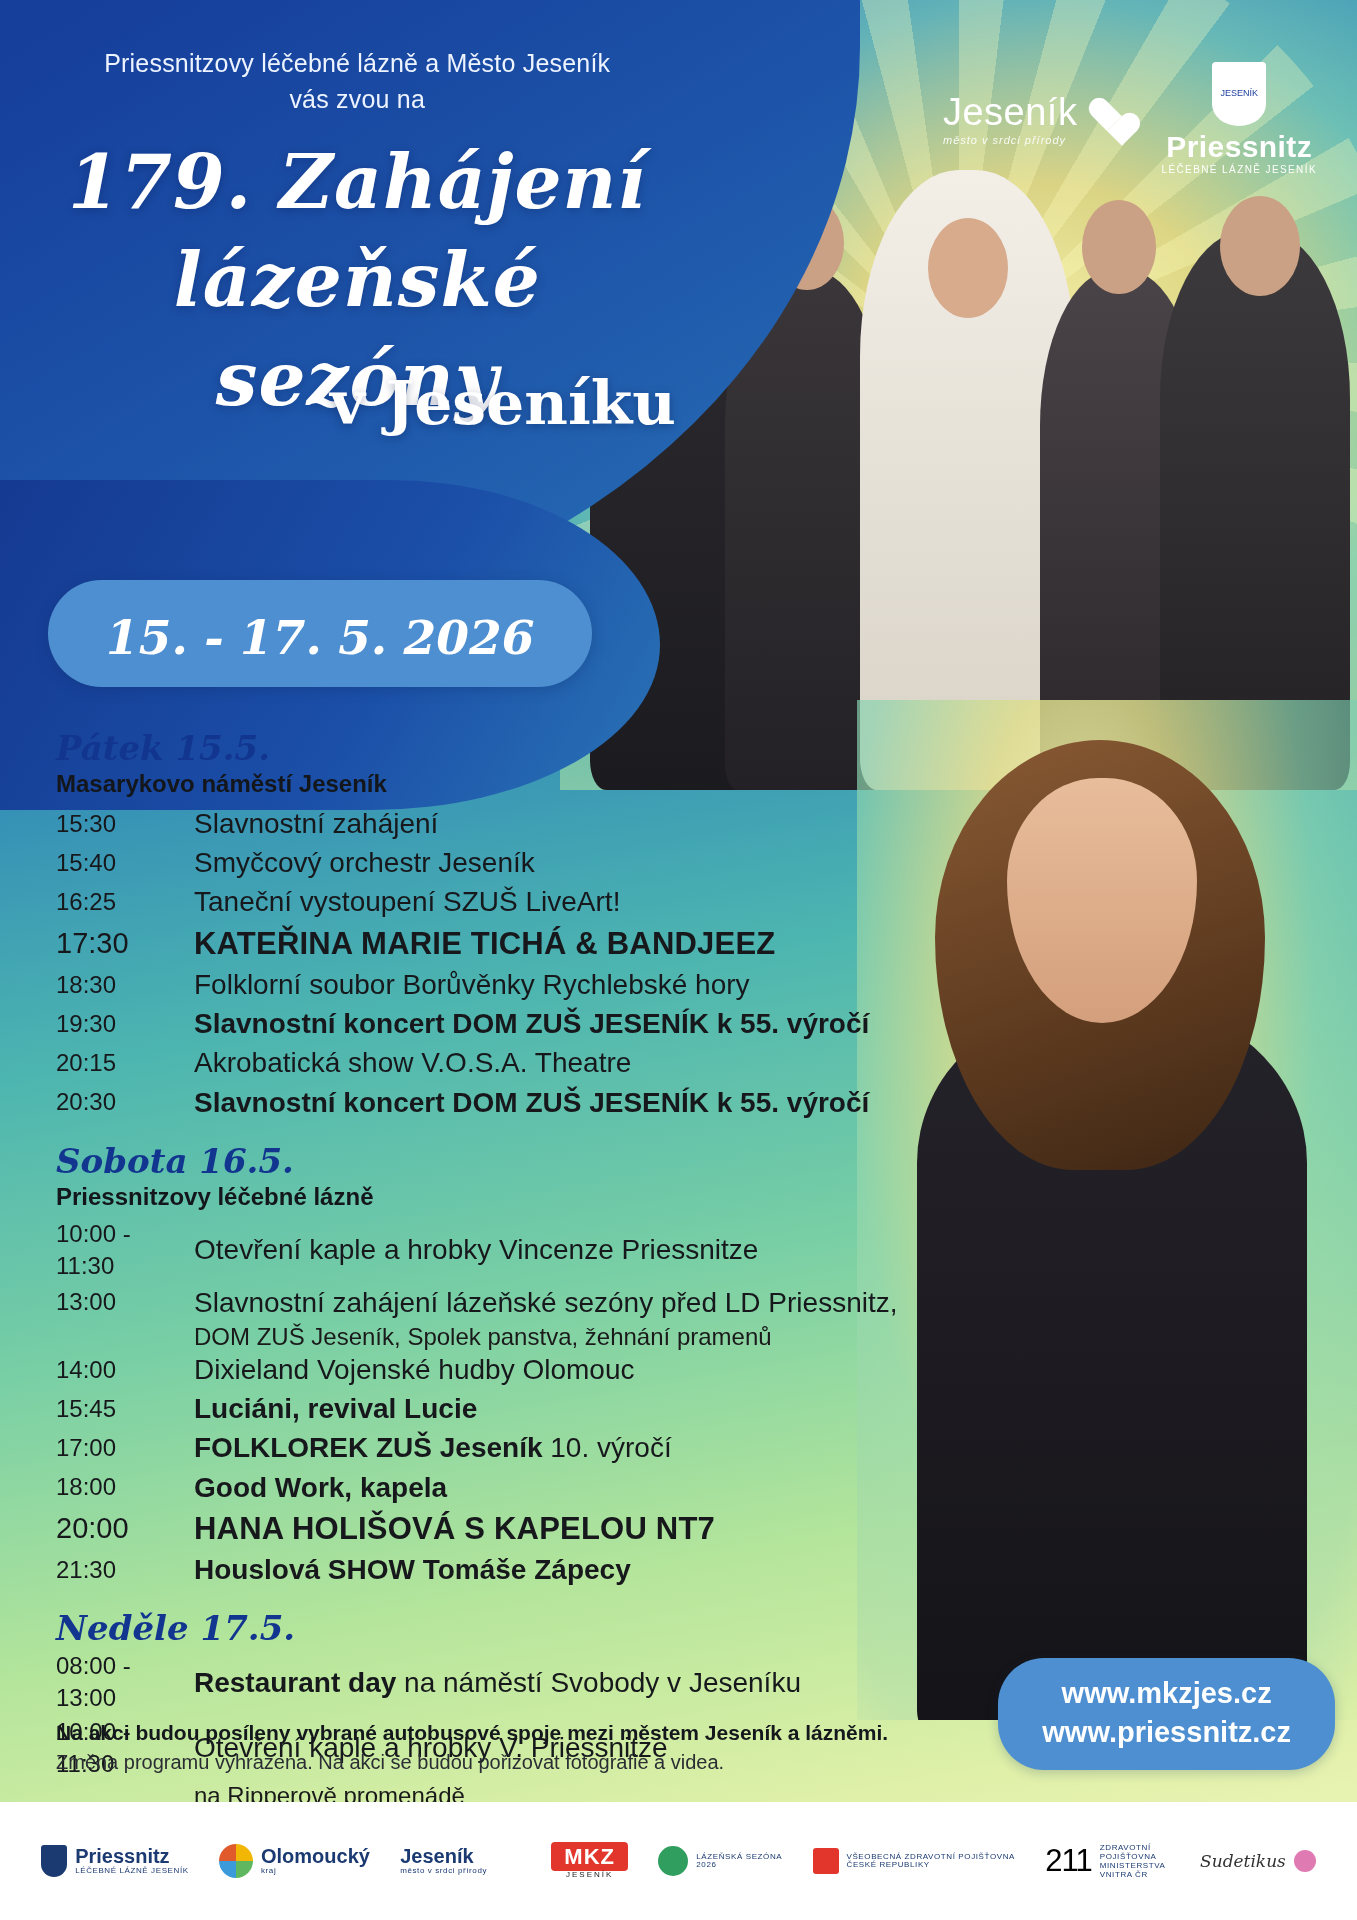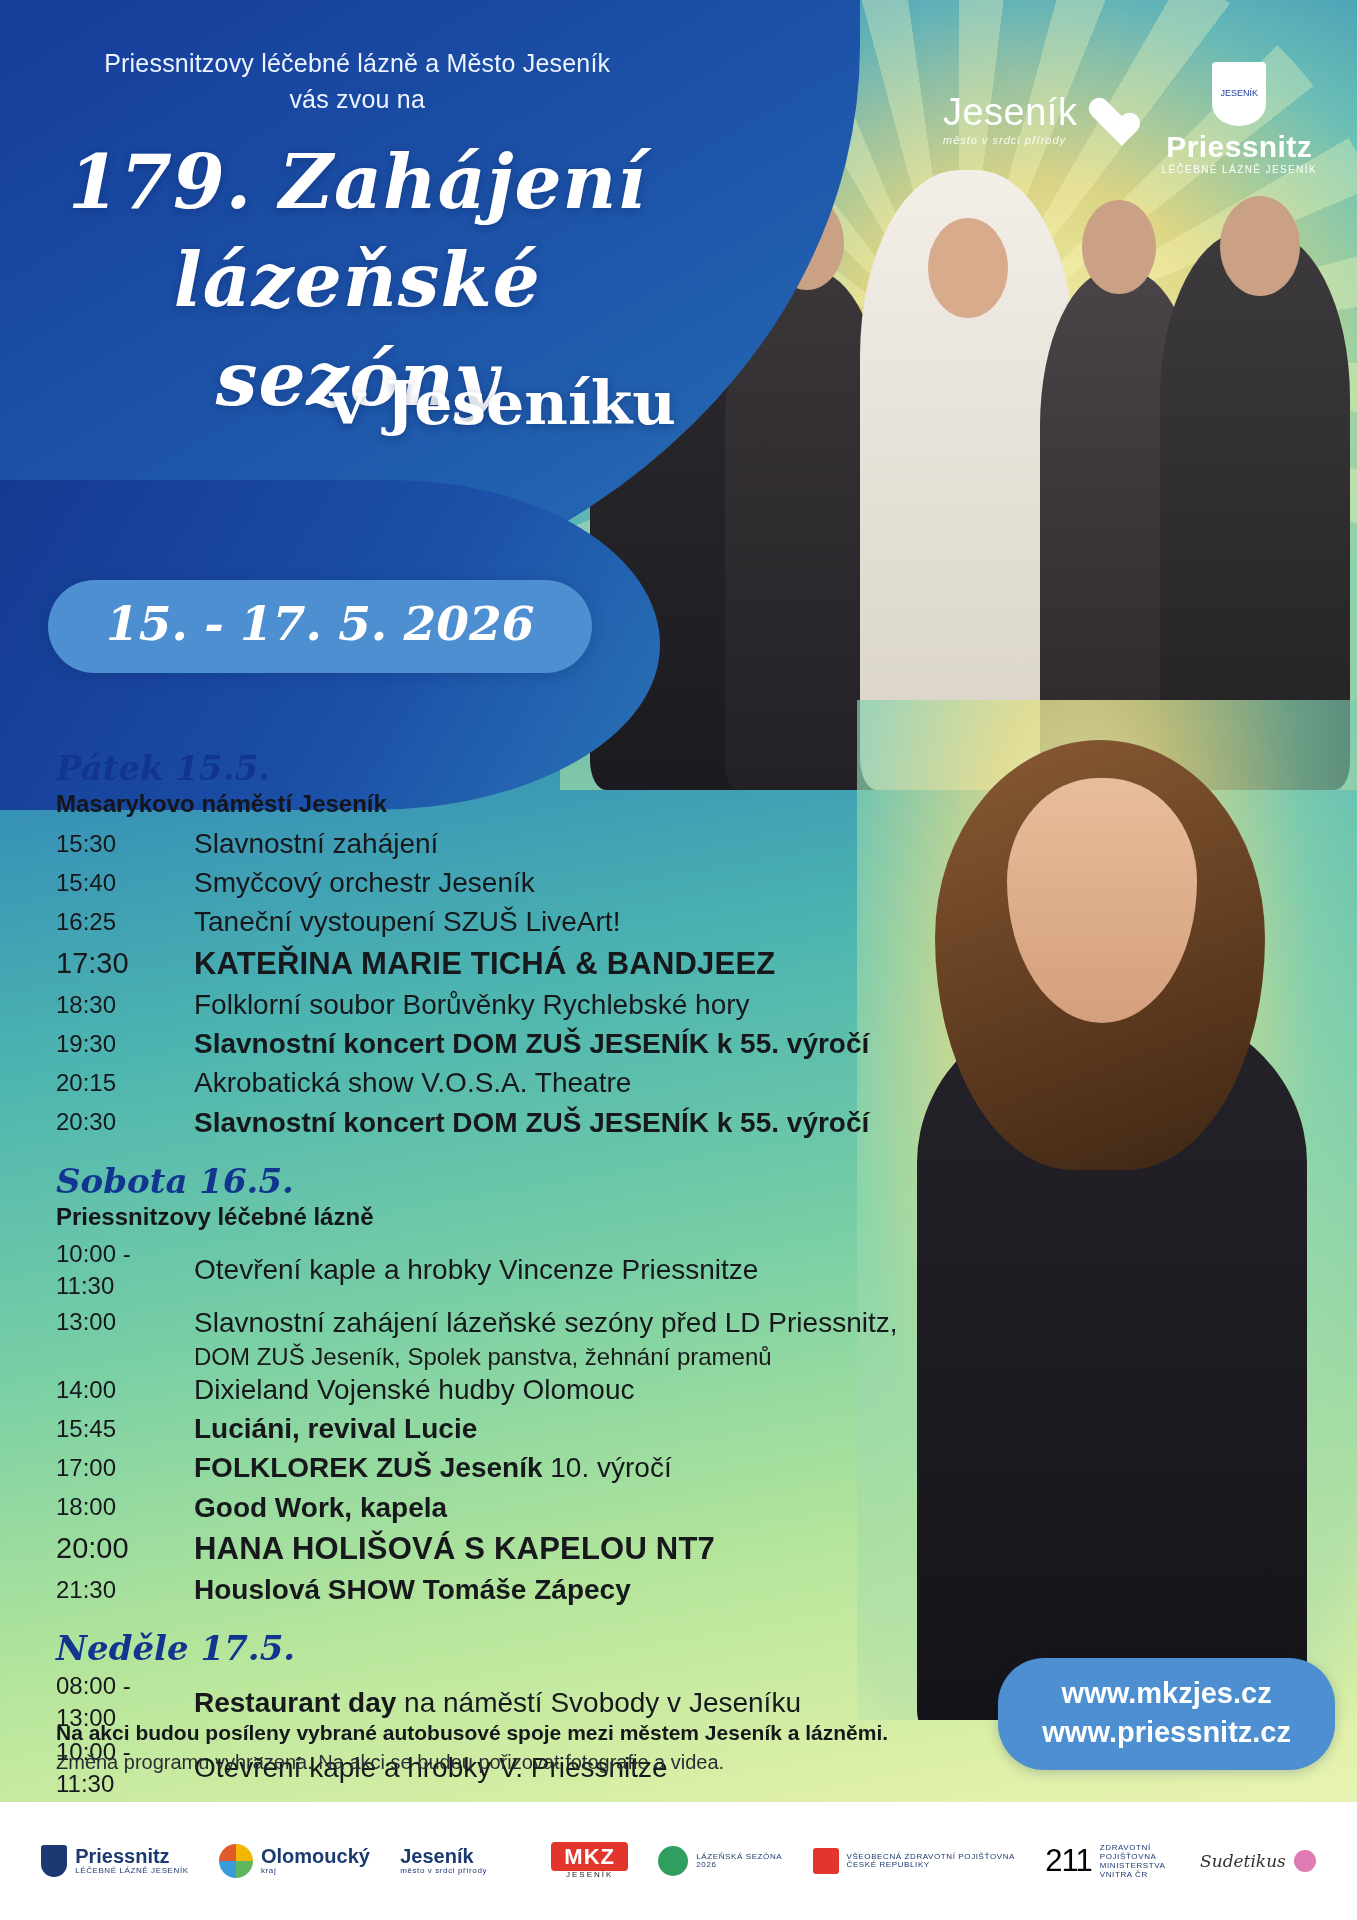--- a/index.html
+++ b/index.html
@@ -128,30 +128,30 @@
     z-index: 6;
     text-shadow: 0 2px 10px rgba(0,20,70,.35);
   }
 
   
   .date-pill {
     position: absolute; left: 48px; top: 580px; z-index: 6;
     background: #4d8fd0;
     color: #ffffff;
     border-radius: 60px;
-    padding: 16px 58px 22px 58px;
+    padding: 30px 58px 22px 58px;
     font-family: "DejaVu Serif", serif;
     font-style: italic; font-weight: 700;
     font-size: 47px;
     box-shadow: 0 3px 14px rgba(10,40,90,.25);
   }
 
   
   .program {
-    position: absolute; left: 56px; top: 748px; width: 880px; z-index: 6;
+    position: absolute; left: 56px; top: 728px; width: 880px; z-index: 6;
     color: #1a1a1a;
   }
   .day-title {
     font-family: "DejaVu Serif", serif;
     font-style: italic; font-weight: 700;
     font-size: 34px; color: #12368f;
     margin-bottom: 2px;
   }
   .day-place {
     font-size: 24px; font-weight: 700; color: #13161a;

